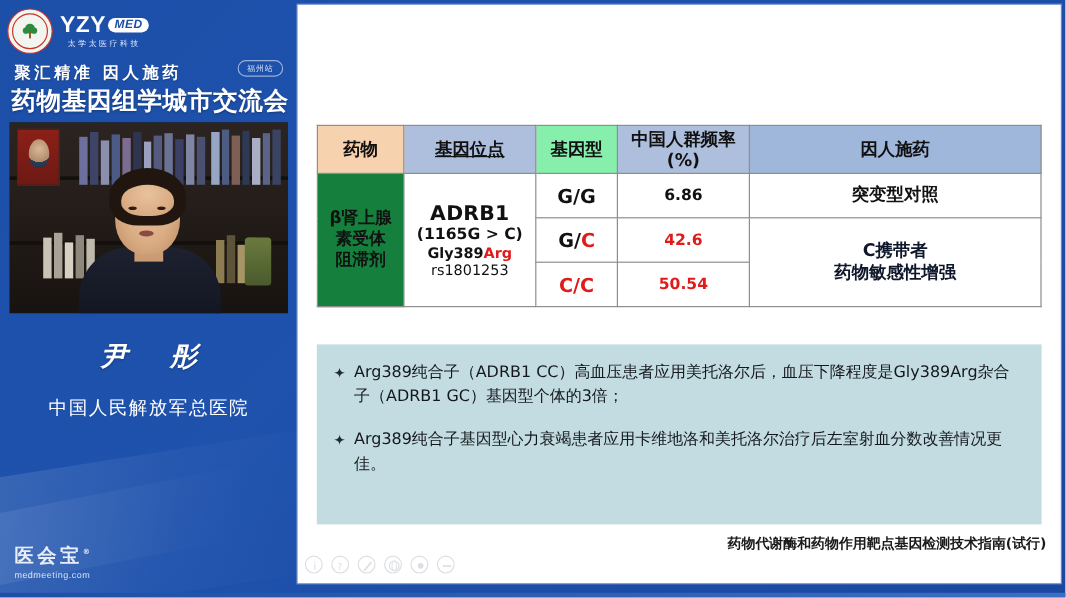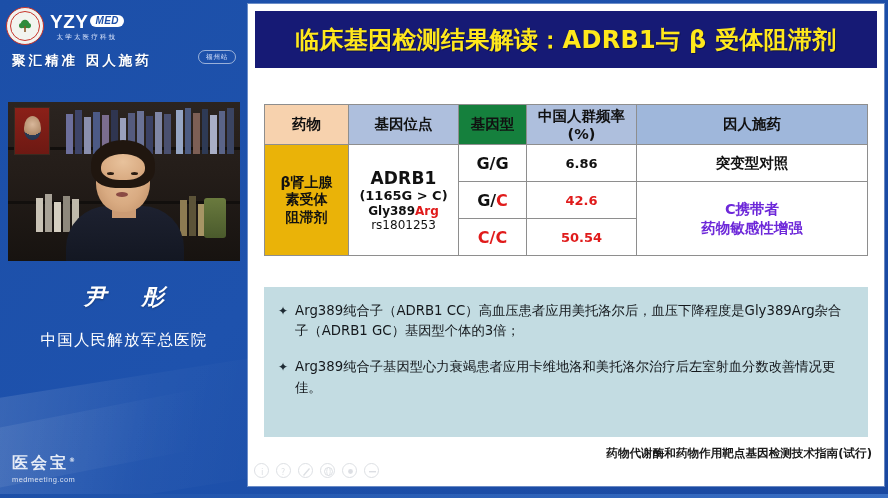--- a/index.html
+++ b/index.html
@@ -203,40 +203,40 @@
   }
   #gene-table td, #gene-table th {
     border: 1px solid #8e8e8e;
     text-align: center; vertical-align: middle;
     font-family: "DejaVu Sans", sans-serif;
     padding: 1px 2px;
   }
   #gene-table thead th {
     height: 40px; font-size: 14.5px; font-weight: 700; color: #111;
   }
-  th.h-drug { background: #f7d2ae; width: 84px; }
-  th.h-locus { background: #aebfdd; width: 110px; }
-  th.h-geno  { background: #15803d; width: 68px; margin-top: 16px; }
+  th.h-drug { background: #f7d2ae; width: 72px; }
+  th.h-locus { background: #aebfdd; width: 110px; text-decoration: underline; }
+  th.h-geno  { background: #86efac; width: 68px; margin-top: 16px; }
   th.h-freq  { background: #aebfdd; width: 110px; }
   th.h-pheno { background: #9fb7db; }
   td.c-drug {
-    background: #eab308; font-size: 14px; font-weight: 700; color: #111;
+    background: #15803d; font-size: 14px; font-weight: 700; color: #111;
     line-height: 1.22;
   }
   td.c-locus { background: #ffffff; color: #111; line-height: 1.18; }
   .locus-main { font-size: 17px; font-weight: 700; letter-spacing: .2px; }
   .locus-sub  { font-size: 13px; font-weight: 600; }
   .locus-sub2 { font-size: 12px; font-weight: 600; }
   .locus-sub3 { font-size: 12px; font-weight: 500; }
   .red { color: #e01b1b; }
   td.c-geno { background:#fff; font-size: 16px; font-weight: 700; color:#111; height: 37px; }
   td.c-freq { background:#fff; font-size: 13px; font-weight: 700; color:#111; }
   td.c-freq.redval, td.c-geno.redval { color: #e01b1b; }
   td.c-pheno { background:#fff; font-size: 14.5px; font-weight: 700; color:#111; line-height: 1.3; }
-  td.c-pheno.redval { color: #6d28d9; }
+  td.c-pheno.redval { color: #0f172a; }
 
   
   #notes-box {
     position: absolute; left: 16px; top: 283px; width: 604px; height: 150px;
     background: #c3dce2;
     padding: 14px 16px 10px 14px;
   }
   .note-item {
     display: flex; gap: 7px; margin-bottom: 16px;
     font-family: "DejaVu Sans", sans-serif;
@@ -294,20 +294,21 @@
         <div id="brand-yzy">
           <span>YZY</span>
           <span id="brand-med">MED</span>
         </div>
         <div id="brand-sub">太学太医疗科技</div>
       </div>
     </div>
 
     <div id="tagline">聚汇精准 因人施药</div>
     <div id="city-badge">福州站</div>
+    <div id="event-title">药物基因组学城市交流会</div>
 
     <div id="video-feed">
       <div class="vf" id="vf-shelf-bg"></div>
       <div class="vf" id="vf-shelf-1"></div>
       <div class="vf" id="vf-shelf-2"></div>
 
       <div class="bookshelf-row" id="vf-books-a" style="left:58px;top:8px;height:44px;">
         <div class="bk" style="height:40px;background:#6d6f9c;"></div>
         <div class="bk" style="height:44px;background:#3e4468;"></div>
         <div class="bk" style="height:37px;background:#8a8fae;"></div>
@@ -365,23 +366,20 @@
     <div id="watermark">
       <div id="wm-main">
         <span>医会宝</span><span id="wm-reg">®</span>
       </div>
       <div id="wm-sub">medmeeting.com</div>
     </div>
   </div>
 
   <div id="slide">
 
-    <div id="slide-title-bar">
-      <div id="slide-title">临床基因检测结果解读：ADRB1与 β 受体阻滞剂</div>
-    </div>
 
     <table id="gene-table">
       <thead>
         <tr>
           <th class="h-drug">药物</th>
           <th class="h-locus">基因位点</th>
           <th class="h-geno">基因型</th>
           <th class="h-freq">
             <span>中国人群频率</span><br>
             <span>(%)</span>

